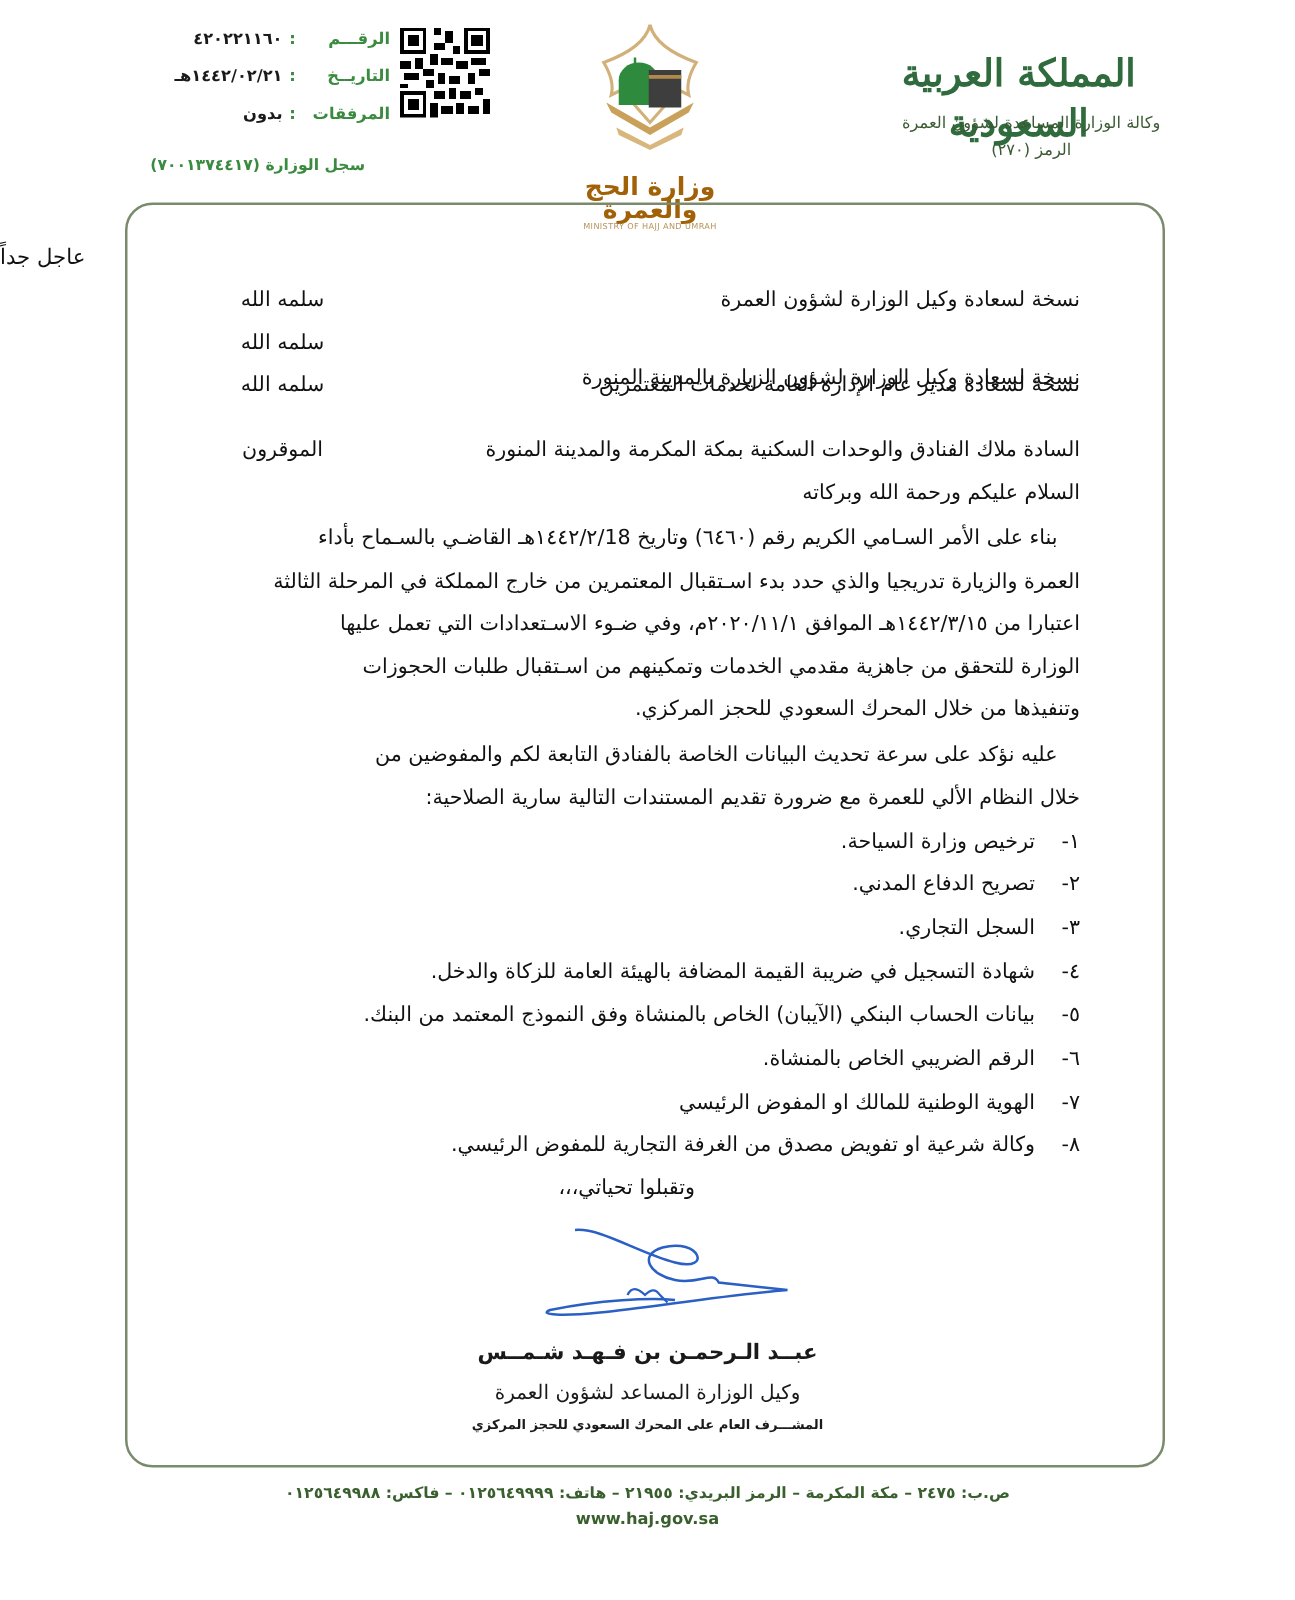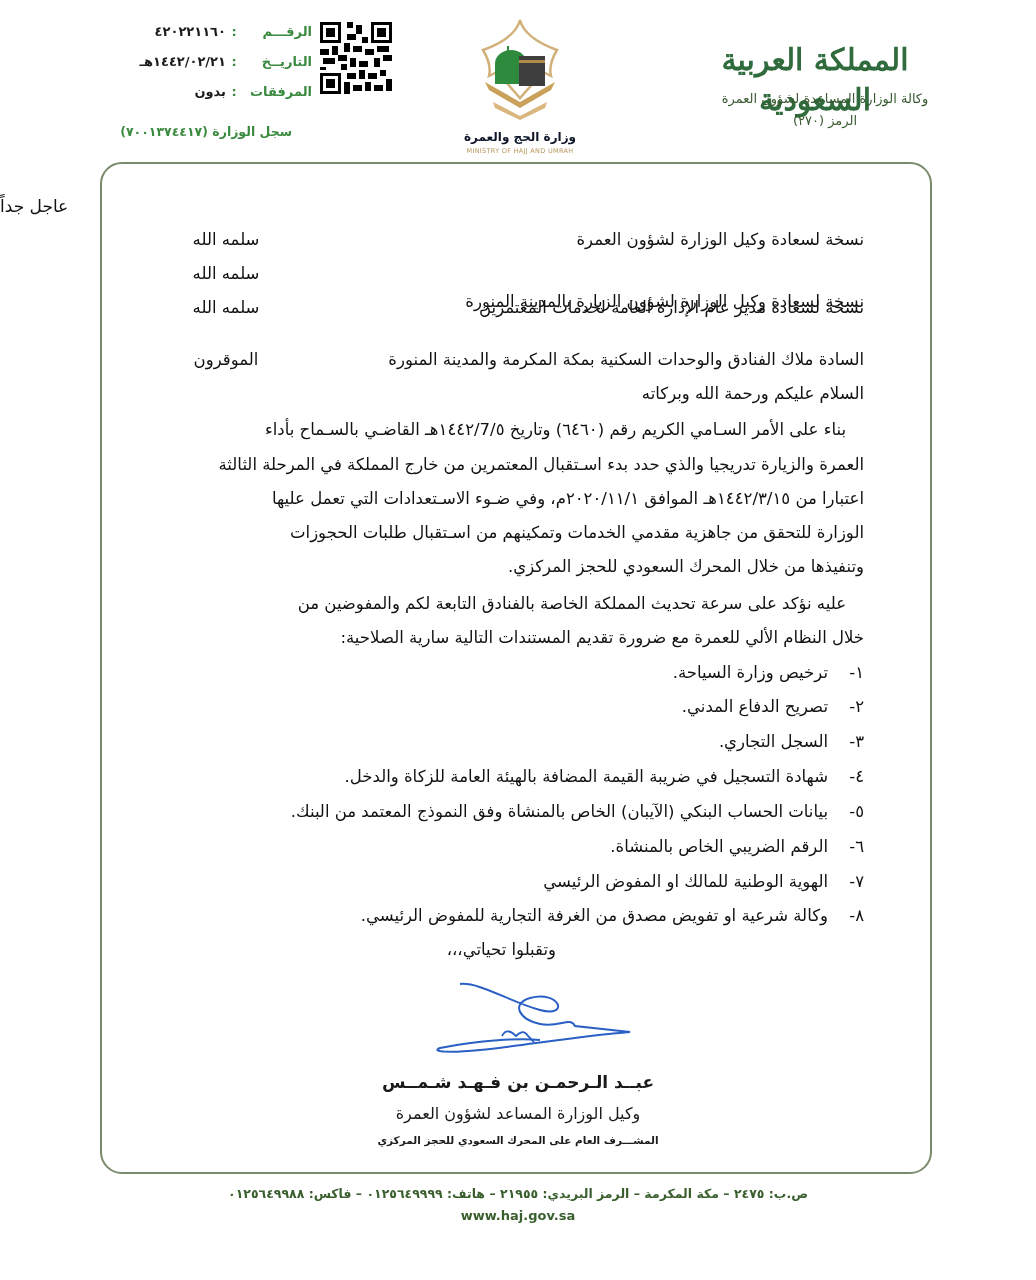--- a/index.html
+++ b/index.html
@@ -13,21 +13,21 @@
     right: 96px; top: 40px; width: 250px; text-align: center; direction: rtl;
     color: #2f6b3c; font-family: "DejaVu Serif", serif; font-size: 30px; font-weight: bold;
     letter-spacing: -1px; line-height: 40px;
   }
   .agency {
     right: 96px; top: 88px; width: 230px; text-align: center; direction: rtl;
     color: #3a5a33; font-size: 13px; line-height: 22px;
   }
   
   .logo { left: 440px; top: 16px; width: 160px; height: 140px; text-align: center; }
-  .logo-ar { font-size: 12px; font-weight: bold; color: #0f172a; direction: rtl; margin-top: 0; line-height: 18px; }
+  .logo-ar { font-size: 20px; font-weight: bold; color: #a16207; direction: rtl; margin-top: 12px; line-height: 18px; }
   .logo-en { font-size: 6.5px; color: #b7955a; letter-spacing: 0.3px; line-height: 10px; }
   
   .qr { left: 320px; top: 22px; width: 72px; height: 72px; }
   
   .ref { left: 100px; top: 16px; width: 212px; direction: rtl; font-size: 13px; font-weight: bold; }
   .ref-row { display: flex; height: 30px; align-items: center; }
   .ref-label { width: 70px; color: #3a8a3f; text-align: right; }
   .ref-colon { width: 16px; text-align: center; color: #3a8a3f; }
   .ref-val { flex: 1; text-align: right; color: #1a1a1a; }
   .registry { left: 112px; top: 124px; width: 180px; direction: rtl; text-align: right; font-size: 12.5px; font-weight: bold; color: #3a8a3f; }
@@ -141,27 +141,27 @@
   <div class="left-col" style="top:230px;">سلمه الله</div>
   <div class="line" style="top:264px;margin-top:28px;">نسخة لسعادة وكيل الوزارة لشؤون الزيارة بالمدينة المنورة</div>
   <div class="left-col" style="top:264px;">سلمه الله</div>
   <div class="line" style="top:298px;">نسخة لسعادة مدير عام الإدارة العامة لخدمات المعتمرين</div>
   <div class="left-col" style="top:298px;">سلمه الله</div>
 
   <div class="line" style="top:350px;">السادة ملاك الفنادق والوحدات السكنية بمكة المكرمة والمدينة المنورة</div>
   <div class="left-col" style="top:350px;">الموقرون</div>
   <div class="line" style="top:384px;">السلام عليكم ورحمة الله وبركاته</div>
 
-  <div class="line" style="top:420px; right:190px;">بناء على الأمر السـامي الكريم رقم (٦٤٦٠) وتاريخ ١٤٤٢/7/٥هـ القاضـي بالسـماح بأداء</div>
+  <div class="line" style="top:420px; right:190px;">بناء على الأمر السـامي الكريم رقم (٦٤٦٠) وتاريخ ١٤٤٢/٢/18هـ القاضـي بالسـماح بأداء</div>
   <div class="line" style="top:455px;">العمرة والزيارة تدريجيا والذي حدد بدء اسـتقبال المعتمرين من خارج المملكة في المرحلة الثالثة</div>
   <div class="line" style="top:489px;">اعتبارا من ١٤٤٢/٣/١٥هـ الموافق ٢٠٢٠/١١/١م، وفي ضـوء الاسـتعدادات التي تعمل عليها</div>
   <div class="line" style="top:523px;">الوزارة للتحقق من جاهزية مقدمي الخدمات وتمكينهم من اسـتقبال طلبات الحجوزات</div>
   <div class="line" style="top:557px;">وتنفيذها من خلال المحرك السعودي للحجز المركزي.</div>
 
-  <div class="line" style="top:594px; right:190px;">عليه نؤكد على سرعة تحديث المملكة الخاصة بالفنادق التابعة لكم والمفوضين من</div>
+  <div class="line" style="top:594px; right:190px;">عليه نؤكد على سرعة تحديث البيانات الخاصة بالفنادق التابعة لكم والمفوضين من</div>
   <div class="line" style="top:628px;">خلال النظام الألي للعمرة مع ضرورة تقديم المستندات التالية سارية الصلاحية:</div>
 
   <div class="list-item" style="top:663px;">
     <span class="num">١-</span><span>ترخيص وزارة السياحة.</span>
   </div>
   <div class="list-item" style="top:697px;">
     <span class="num">٢-</span><span>تصريح الدفاع المدني.</span>
   </div>
   <div class="list-item" style="top:732px;">
     <span class="num">٣-</span><span>السجل التجاري.</span>

